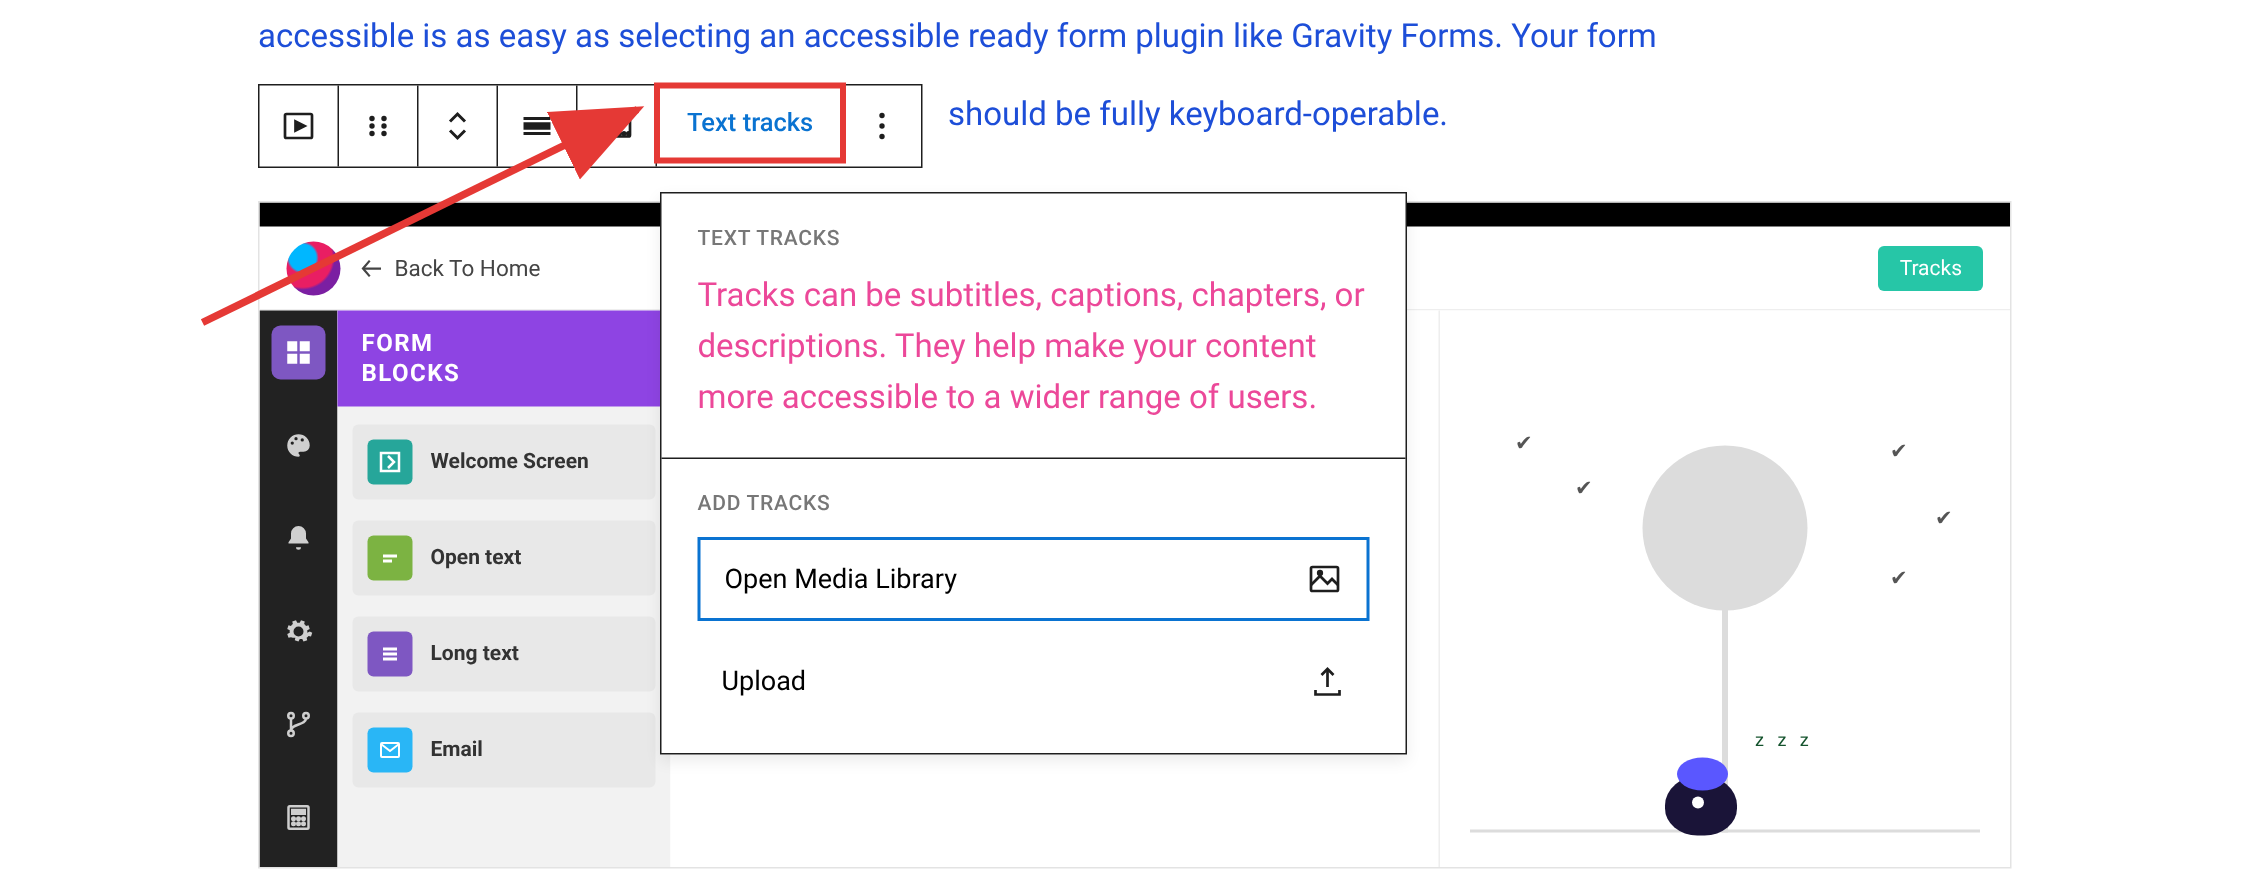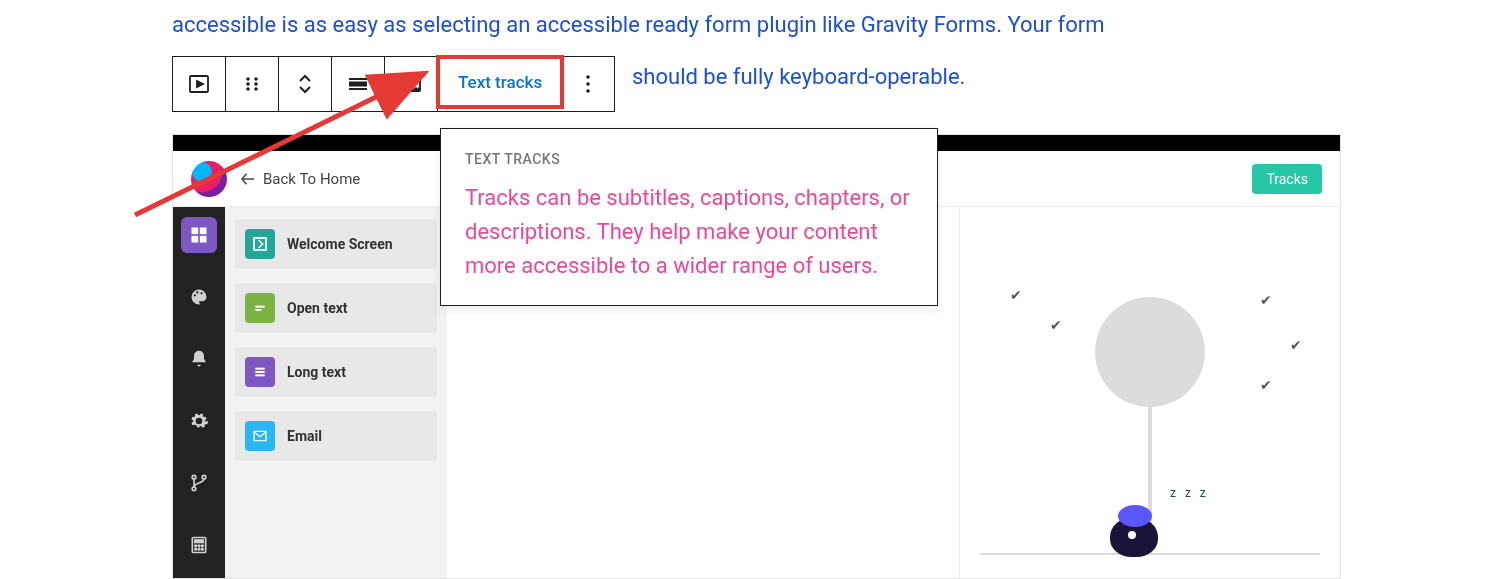--- a/index.html
+++ b/index.html
@@ -365,20 +365,24 @@
             <circle cx="12" cy="13" r="1" fill="#cfcfcf"></circle>
             <circle cx="16" cy="13" r="1" fill="#cfcfcf"></circle>
             <circle cx="8" cy="17" r="1" fill="#cfcfcf"></circle>
             <circle cx="12" cy="17" r="1" fill="#cfcfcf"></circle>
             <circle cx="16" cy="17" r="1" fill="#cfcfcf"></circle>
           </svg>
       </div>
     </div>
 
     <div class="sidebar">
+      <div class="sidebar-header">
+        <span>FORM</span><br>
+        <span>BLOCKS</span>
+      </div>
       <div class="block-list">
         <div class="block-item">
           <div class="block-icon" style="background:#26a69a">
             <svg width="16" height="16" viewBox="0 0 24 24" fill="none" stroke="#fff" stroke-width="2.5">
                 <rect x="3" y="3" width="18" height="18"></rect>
                 <polyline points="10,6 16,12 10,18"></polyline>
               </svg>
           </div>
           <span>Welcome Screen</span>
         </div>
@@ -429,13 +433,32 @@
 
     </div>
   </div>
 </div>
 
 <div class="popover">
   <div class="popover-section">
     <h4>TEXT TRACKS</h4>
     <p>Tracks can be subtitles, captions, chapters, or descriptions. They help make your content more accessible to a wider range of users.</p>
   </div>
+  <div class="popover-section popover-sep">
+    <h4>ADD TRACKS</h4>
+    <div class="media-btn primary">
+      <span>Open Media Library</span>
+      <svg viewBox="0 0 24 24" fill="none" stroke="#1e1e1e" stroke-width="1.8">
+          <rect x="3" y="4" width="18" height="16" rx="1"></rect>
+          <polyline points="3,16 9,10 14,15 17,12 21,16"></polyline>
+          <circle cx="9" cy="8" r="1.2" fill="#1e1e1e"></circle>
+        </svg>
+    </div>
+    <div class="media-btn">
+      <span>Upload</span>
+      <svg viewBox="0 0 24 24" fill="none" stroke="#1e1e1e" stroke-width="1.8">
+          <polyline points="8,8 12,4 16,8"></polyline>
+          <line x1="12" y1="4" x2="12" y2="16"></line>
+          <polyline points="4,18 4,21 20,21 20,18"></polyline>
+        </svg>
+    </div>
+  </div>
 </div>
 
 </body></html>

